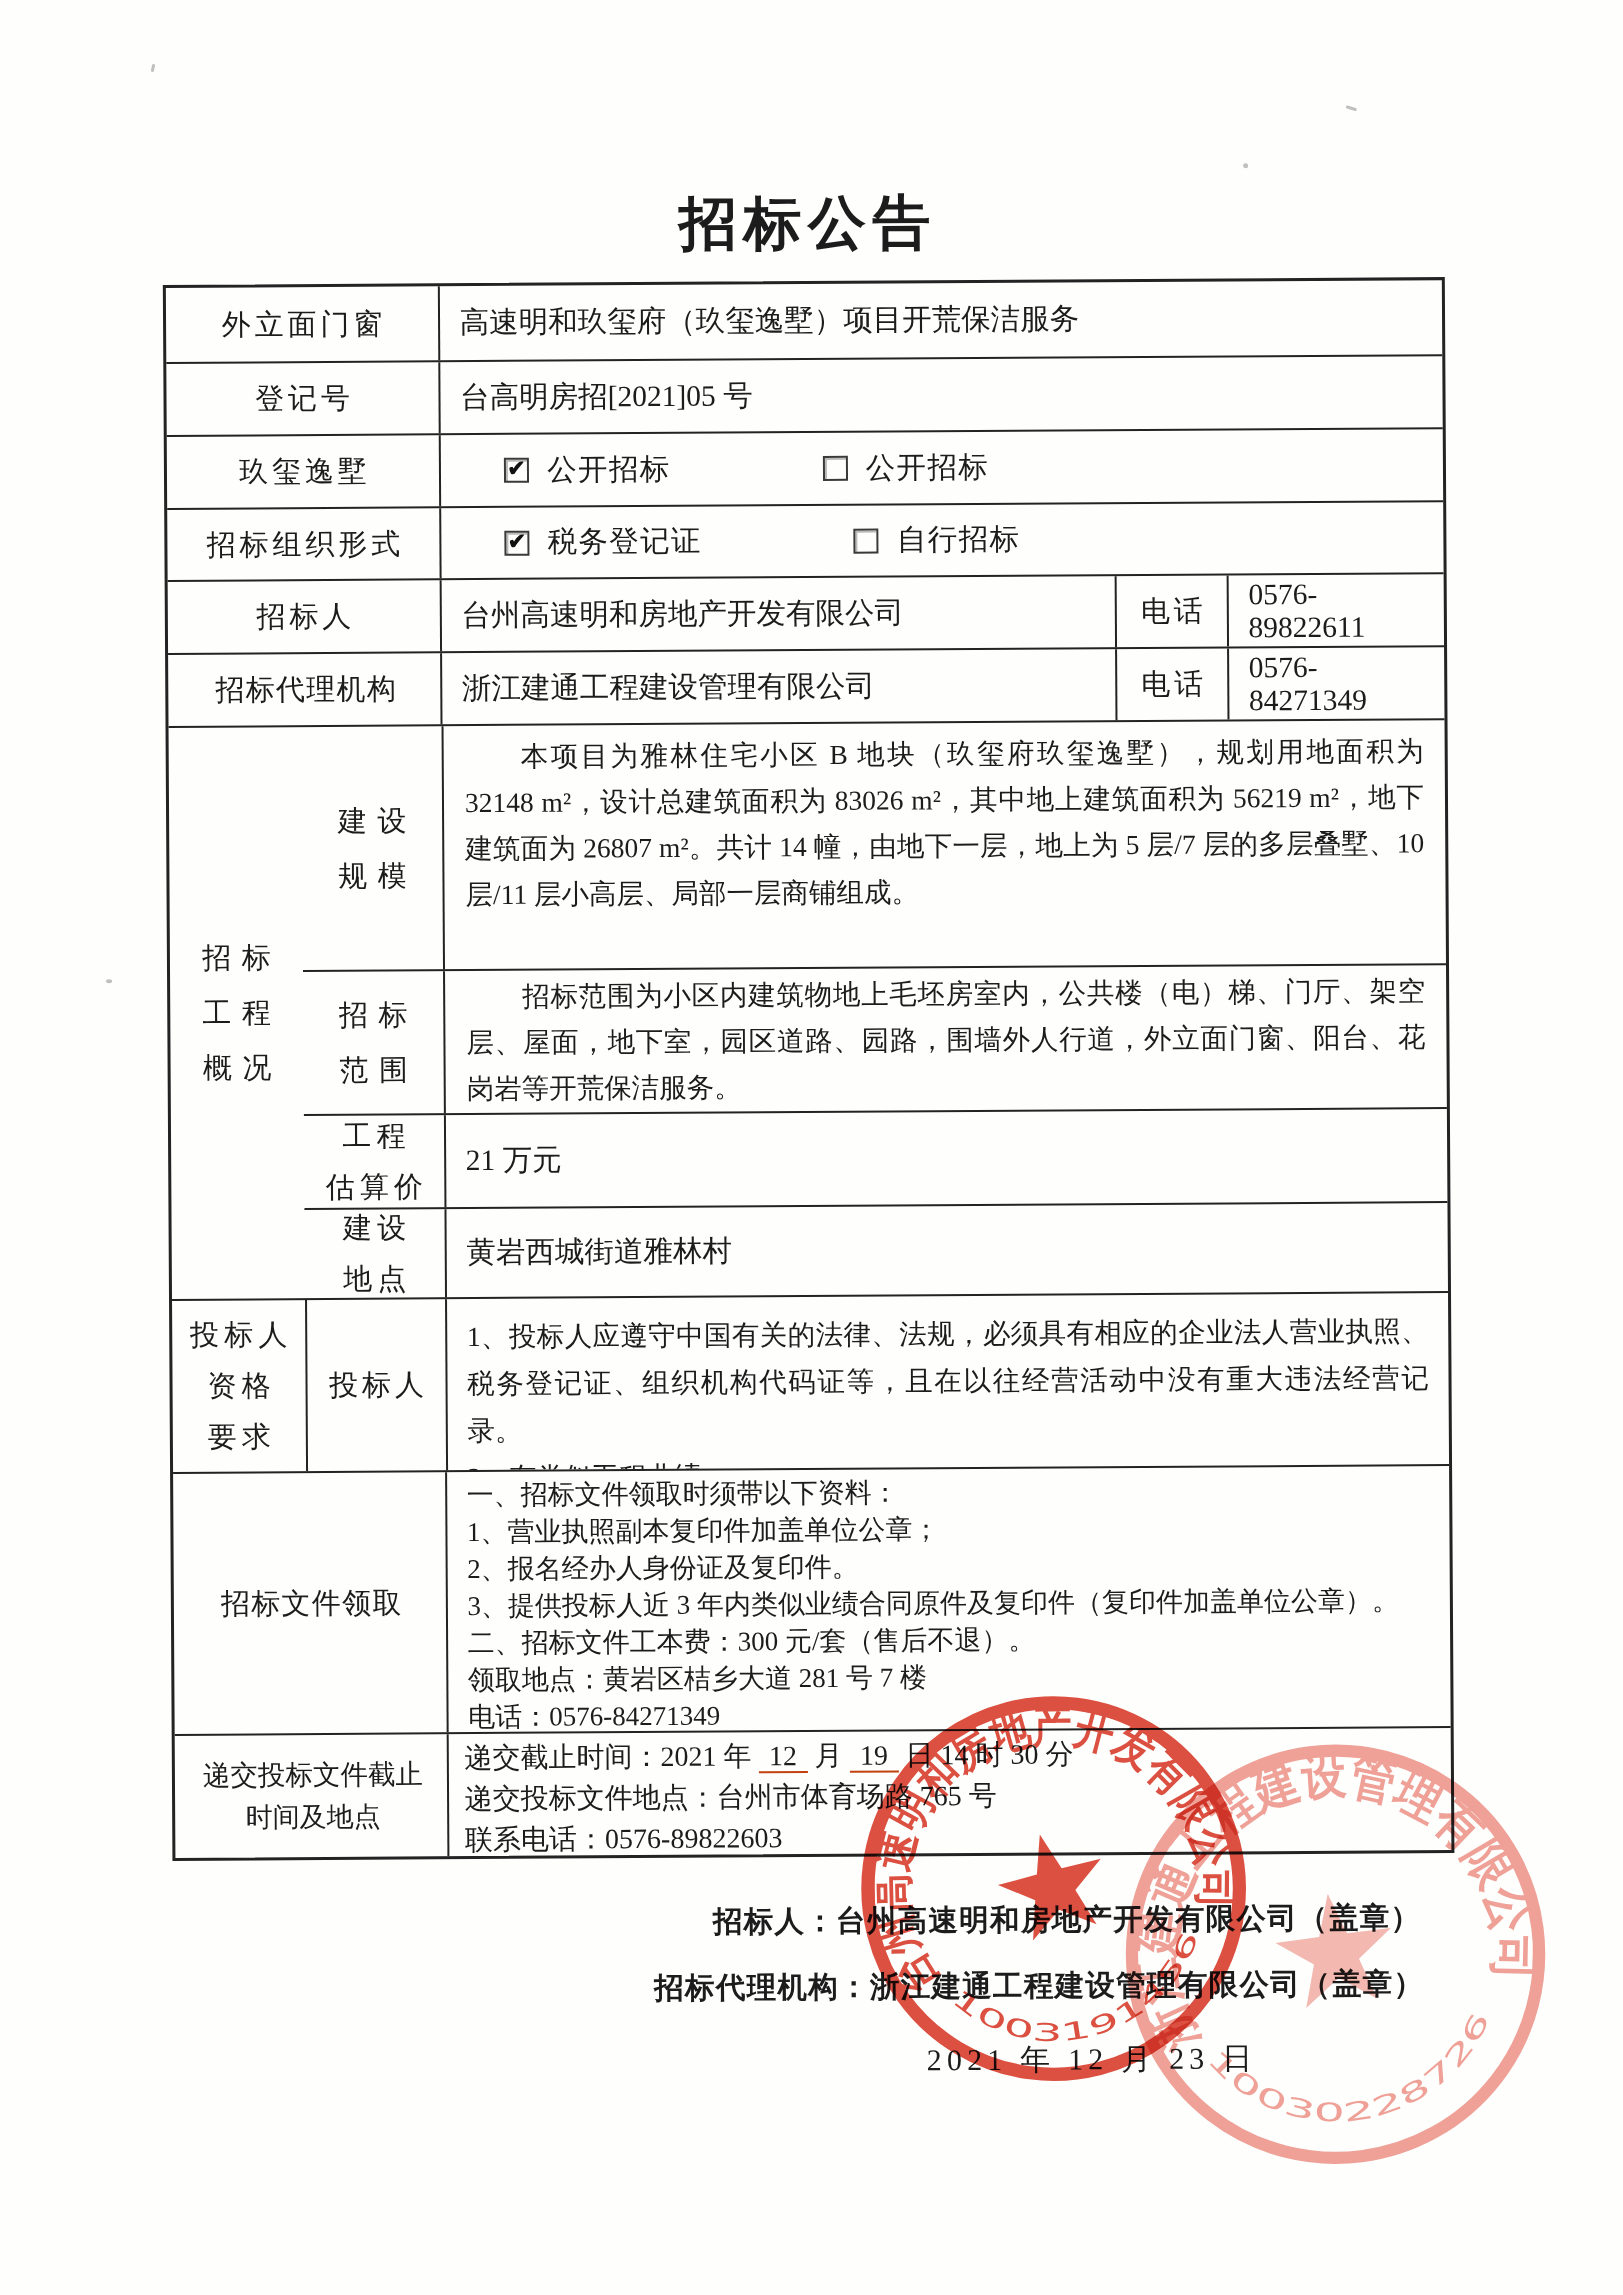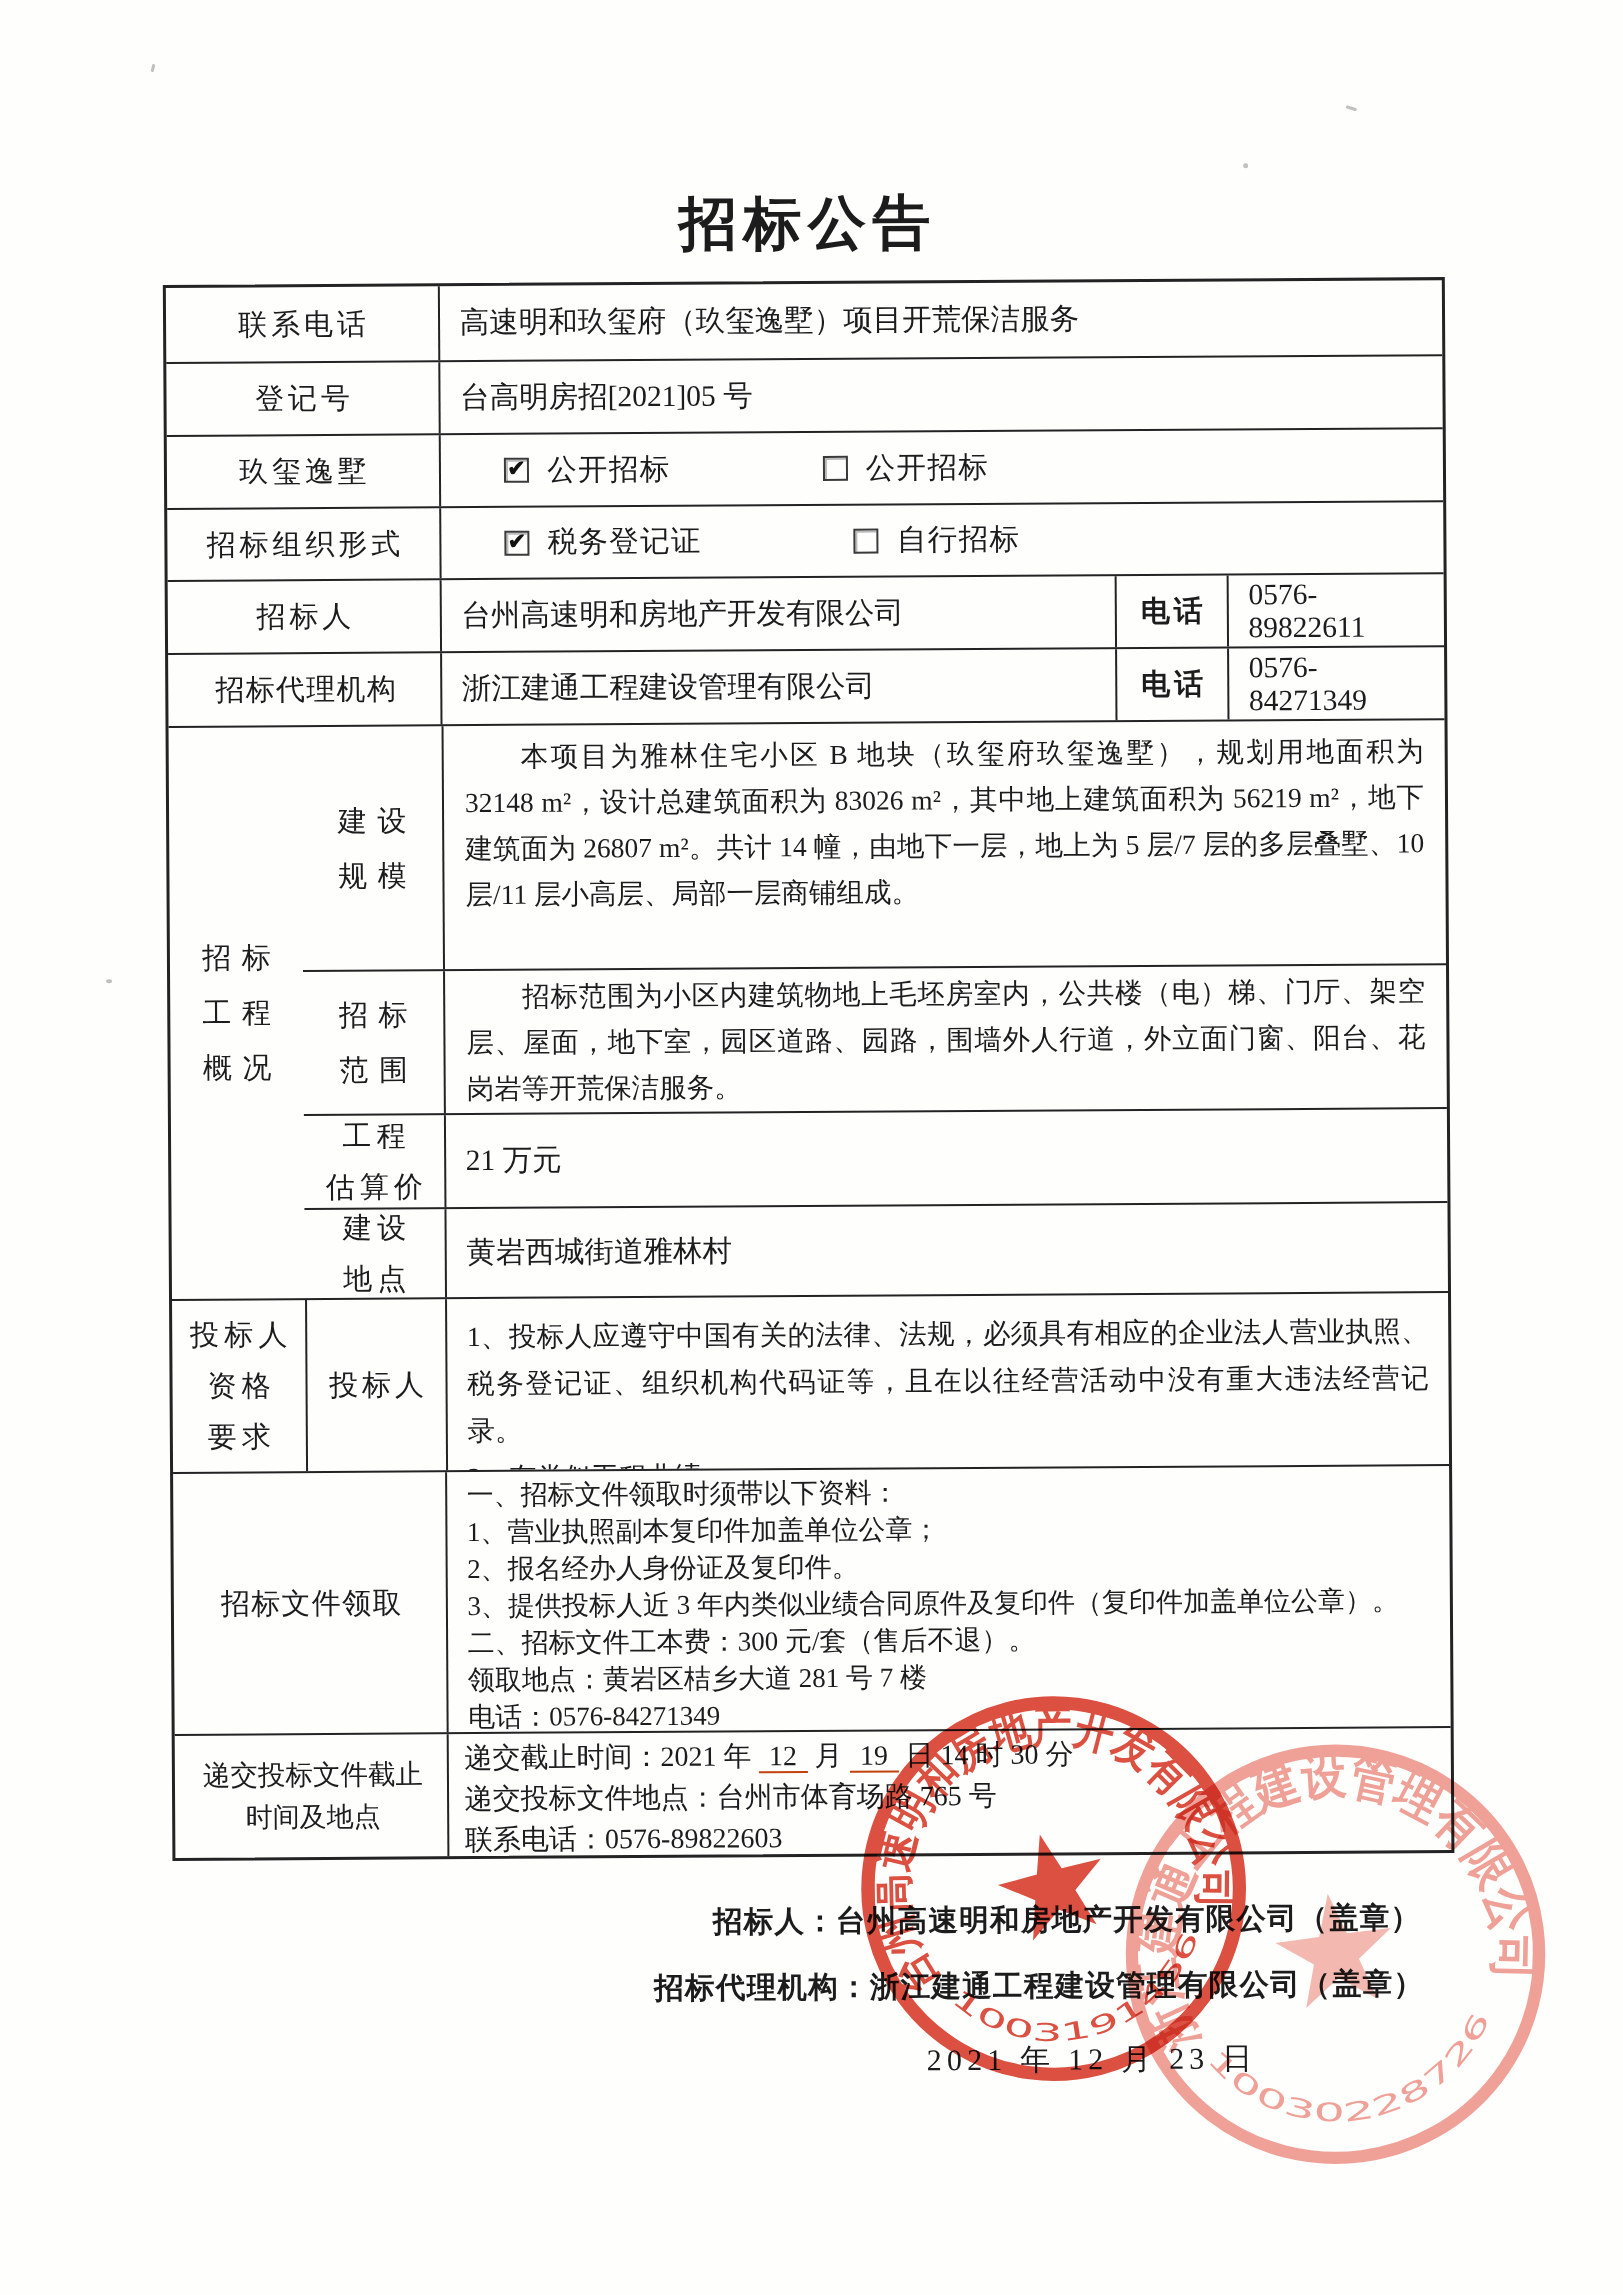--- a/index.html
+++ b/index.html
@@ -20,21 +20,21 @@
   .lab{display:flex;flex-direction:column;align-items:center;justify-content:center;
        font-size:29px;text-align:center;}
   .lab .ln{letter-spacing:3.9px;margin-right:-3.9px;line-height:43px;}
   .lab .sp{letter-spacing:10.5px;margin-right:-10.5px;line-height:55px;}
   .lab .sp8{letter-spacing:5.2px;margin-right:-5.2px;line-height:51px;}
 
   .w-label{width:272px;flex:0 0 auto;}
   .w-outer{width:133px;flex:0 0 auto;}
   .w-inner{width:140px;flex:0 0 auto;}
   .w-company{width:675px;flex:0 0 auto;}
-  .w-tel{width:112px;flex:0 0 auto;font-weight:bold;}
+  .w-tel{width:112px;flex:0 0 auto;}
   .grow{flex:1 1 auto;}
 
   .val{display:flex;align-items:center;padding:0 19.6px;font-size:29.5px;}
   .para{display:block;padding:7.9px 21px 0 21px;font-size:27.5px;line-height:46px;text-align:justify;}
   .indent{text-indent:56px;}
 
   .h1r{height:74px;} .h2r{height:73px;} .h3r{height:73px;} .h4r{height:72px;}
   .h5r{height:73px;} .h6r{height:73px;}
   .hA{height:243px;} .hB{height:144px;} .hC{height:94px;} .hD{height:90px;}
   .hQ{height:173px;} .hF{height:262px;} .hG{height:124px;}
@@ -67,21 +67,21 @@
 
 <div class="sheet">
 <div class="skew">
 
   <h1 class="title">招标公告</h1>
 
   <div class="doc-table">
 
     <div class="trow h1r">
       <div class="cell w-label lab">
-            <div class="ln">联系电话</div>
+            <div class="ln">外立面门窗</div>
           </div>
       <div class="cell grow val">高速明和玖玺府（玖玺逸墅）项目开荒保洁服务</div>
     </div>
 
     <div class="trow h2r">
       <div class="cell w-label lab">
             <div class="ln">登记号</div>
           </div>
       <div class="cell grow val">台高明房招[2021]05 号</div>
     </div>

